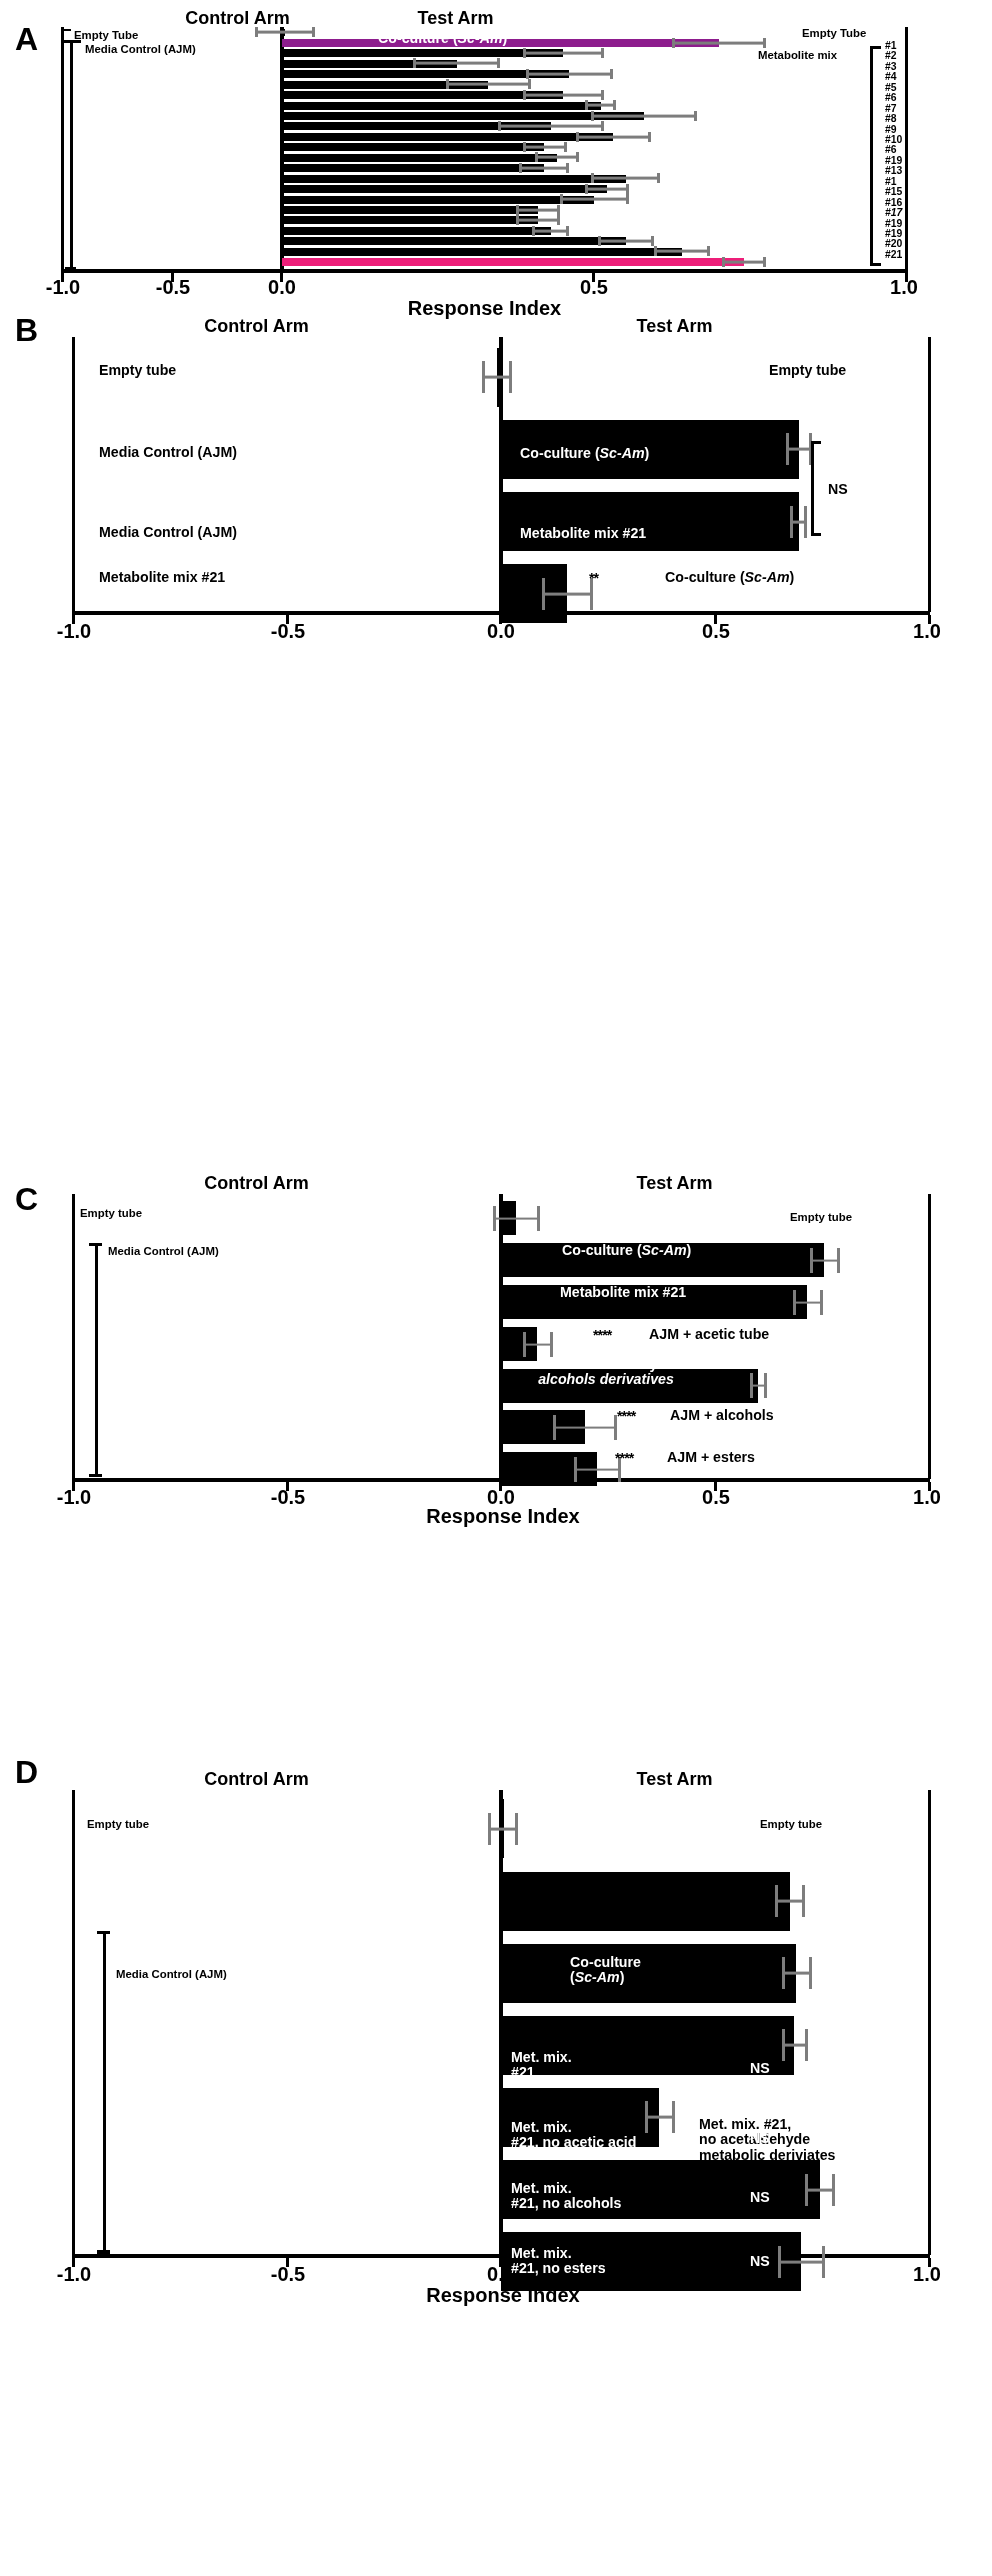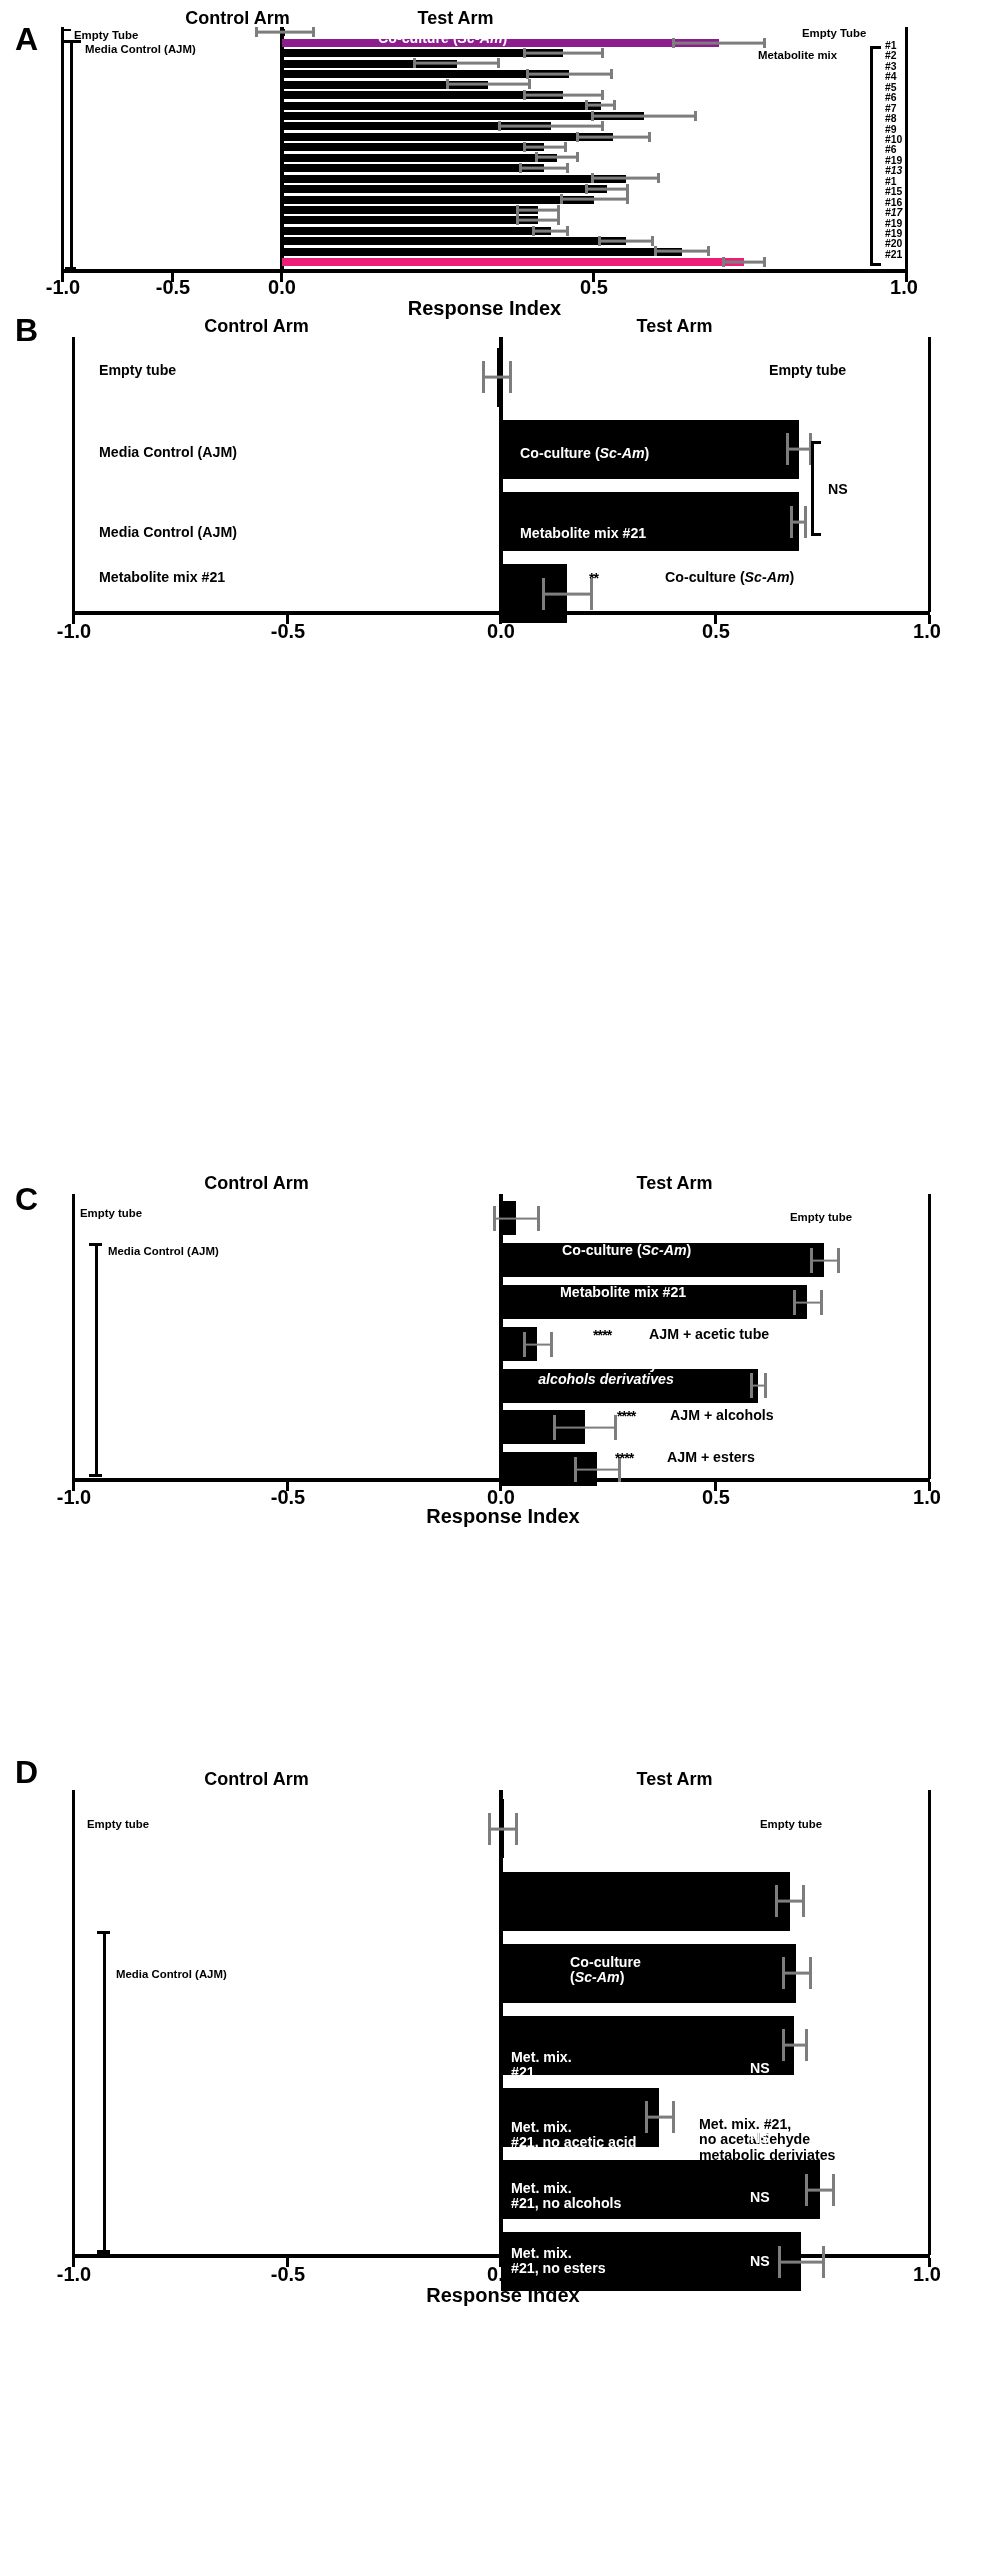--- a/index.html
+++ b/index.html
@@ -127,21 +127,21 @@
     <div class="num-item" style="top:21px;">#3</div>
     <div class="num-item" style="top:31px;">#4</div>
     <div class="num-item" style="top:42px;">#5</div>
     <div class="num-item" style="top:52px;">#6</div>
     <div class="num-item" style="top:63px;">#7</div>
     <div class="num-item" style="top:73px;">#8</div>
     <div class="num-item" style="top:84px;">#9</div>
     <div class="num-item" style="top:94px;">#10</div>
     <div class="num-item" style="top:104px;">#6</div>
     <div class="num-item" style="top:115px;">#19</div>
-    <div class="num-item" style="top:125px;font-style:italic;">#13</div>
+    <div class="num-item" style="top:125px;">#13</div>
     <div class="num-item" style="top:136px;">#1</div>
     <div class="num-item" style="top:146px;">#15</div>
     <div class="num-item" style="top:157px;">#16</div>
     <div class="num-item" style="top:167px;font-style:italic;">#17</div>
     <div class="num-item" style="top:178px;">#19</div>
     <div class="num-item" style="top:188px;">#19</div>
     <div class="num-item" style="top:198px;">#20</div>
     <div class="num-item" style="top:209px;">#21</div>
   </div>
 

